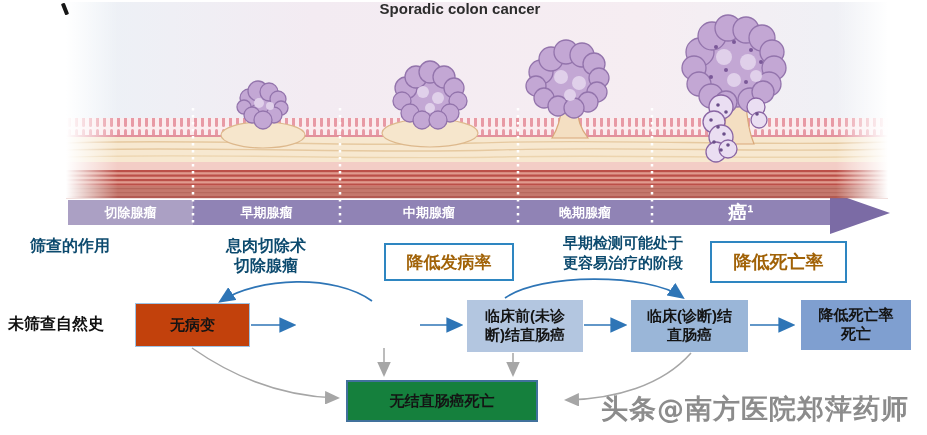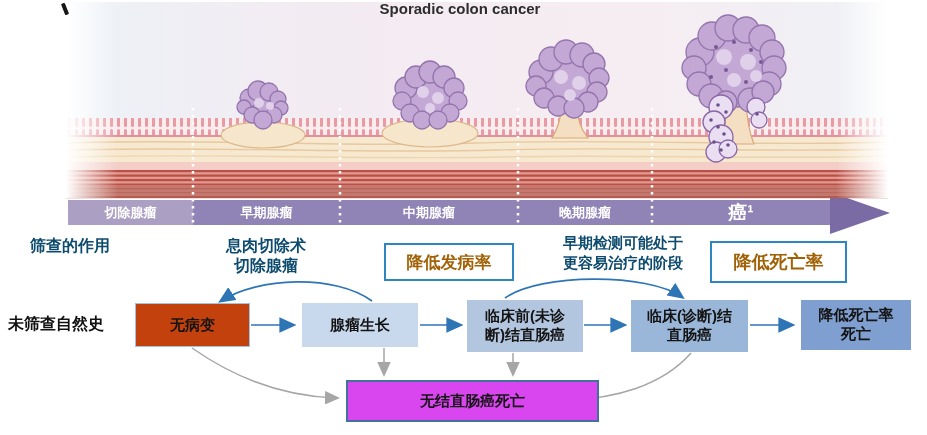--- a/index.html
+++ b/index.html
@@ -37,21 +37,21 @@
   #flow-arrows{position:absolute;left:0;top:270px;width:927px;height:165px;z-index:1;pointer-events:none;}
   #flow-row-label{position:absolute;left:8px;top:314px;font-size:16px;font-weight:700;color:#111;z-index:2;}
   .flow-box{position:absolute;display:flex;align-items:center;justify-content:center;text-align:center;
             font-weight:700;font-size:15px;color:#141414;line-height:1.25;white-space:pre-line;
             box-sizing:border-box;z-index:2;}
   #box-no-lesion{left:135px;top:303px;width:115px;height:44px;background:#c2410c;border:1px solid #9dc3e6;}
   #box-adenoma-growth{left:302px;top:303px;width:116px;height:44px;background:#c9d9ed;}
   #box-preclinical-crc{left:467px;top:300px;width:116px;height:52px;background:#b3c6e0;}
   #box-clinical-crc{left:631px;top:300px;width:117px;height:52px;background:#9ab6d8;}
   #box-crc-death{left:801px;top:300px;width:110px;height:50px;background:#7f9fd0;}
-  #box-death-without-crc{left:346px;top:380px;width:253px;height:42px;background:#d946ef;border:2px solid #41719c;}
+  #box-death-without-crc{left:346px;top:380px;width:192px;height:42px;background:#15803d;border:2px solid #41719c;}
 
   
   #watermark{position:absolute;right:18px;top:391px;font-size:27px;font-weight:700;color:#8c8c8c;
              letter-spacing:1px;z-index:6;font-family:"DejaVu Sans",sans-serif;}
 </style>
 </head>
 <body>
 
 <div id="page">
 
@@ -274,23 +274,23 @@
     <g stroke="#a6a6a6" stroke-width="1.5" fill="none">
       <path d="M192,78 C245,115 296,127 337,128" marker-end="url(#mg)"></path>
       <path d="M384,78 L384,104" marker-end="url(#mg)"></path>
       <path d="M513,83 L513,104" marker-end="url(#mg)"></path>
       <path d="M691,83 C662,116 614,129 567,130" marker-end="url(#mg)"></path>
     </g>
   </svg>
 
   <div id="flow-row-label">未筛查自然史</div>
   <div id="box-no-lesion" class="flow-box">无病变</div>
-  <div id="box-adenoma-growth" class="flow-box">腺瘤生长</div>
   <div id="box-preclinical-crc" class="flow-box">临床前(未诊
 断)结直肠癌</div>
   <div id="box-clinical-crc" class="flow-box">临床(诊断)结
 直肠癌</div>
   <div id="box-crc-death" class="flow-box">降低死亡率
 死亡</div>
   <div id="box-death-without-crc" class="flow-box">无结直肠癌死亡</div>
 
+  <div id="watermark">头条@南方医院郑萍药师</div>
 
 </div>
 
 </body></html>

